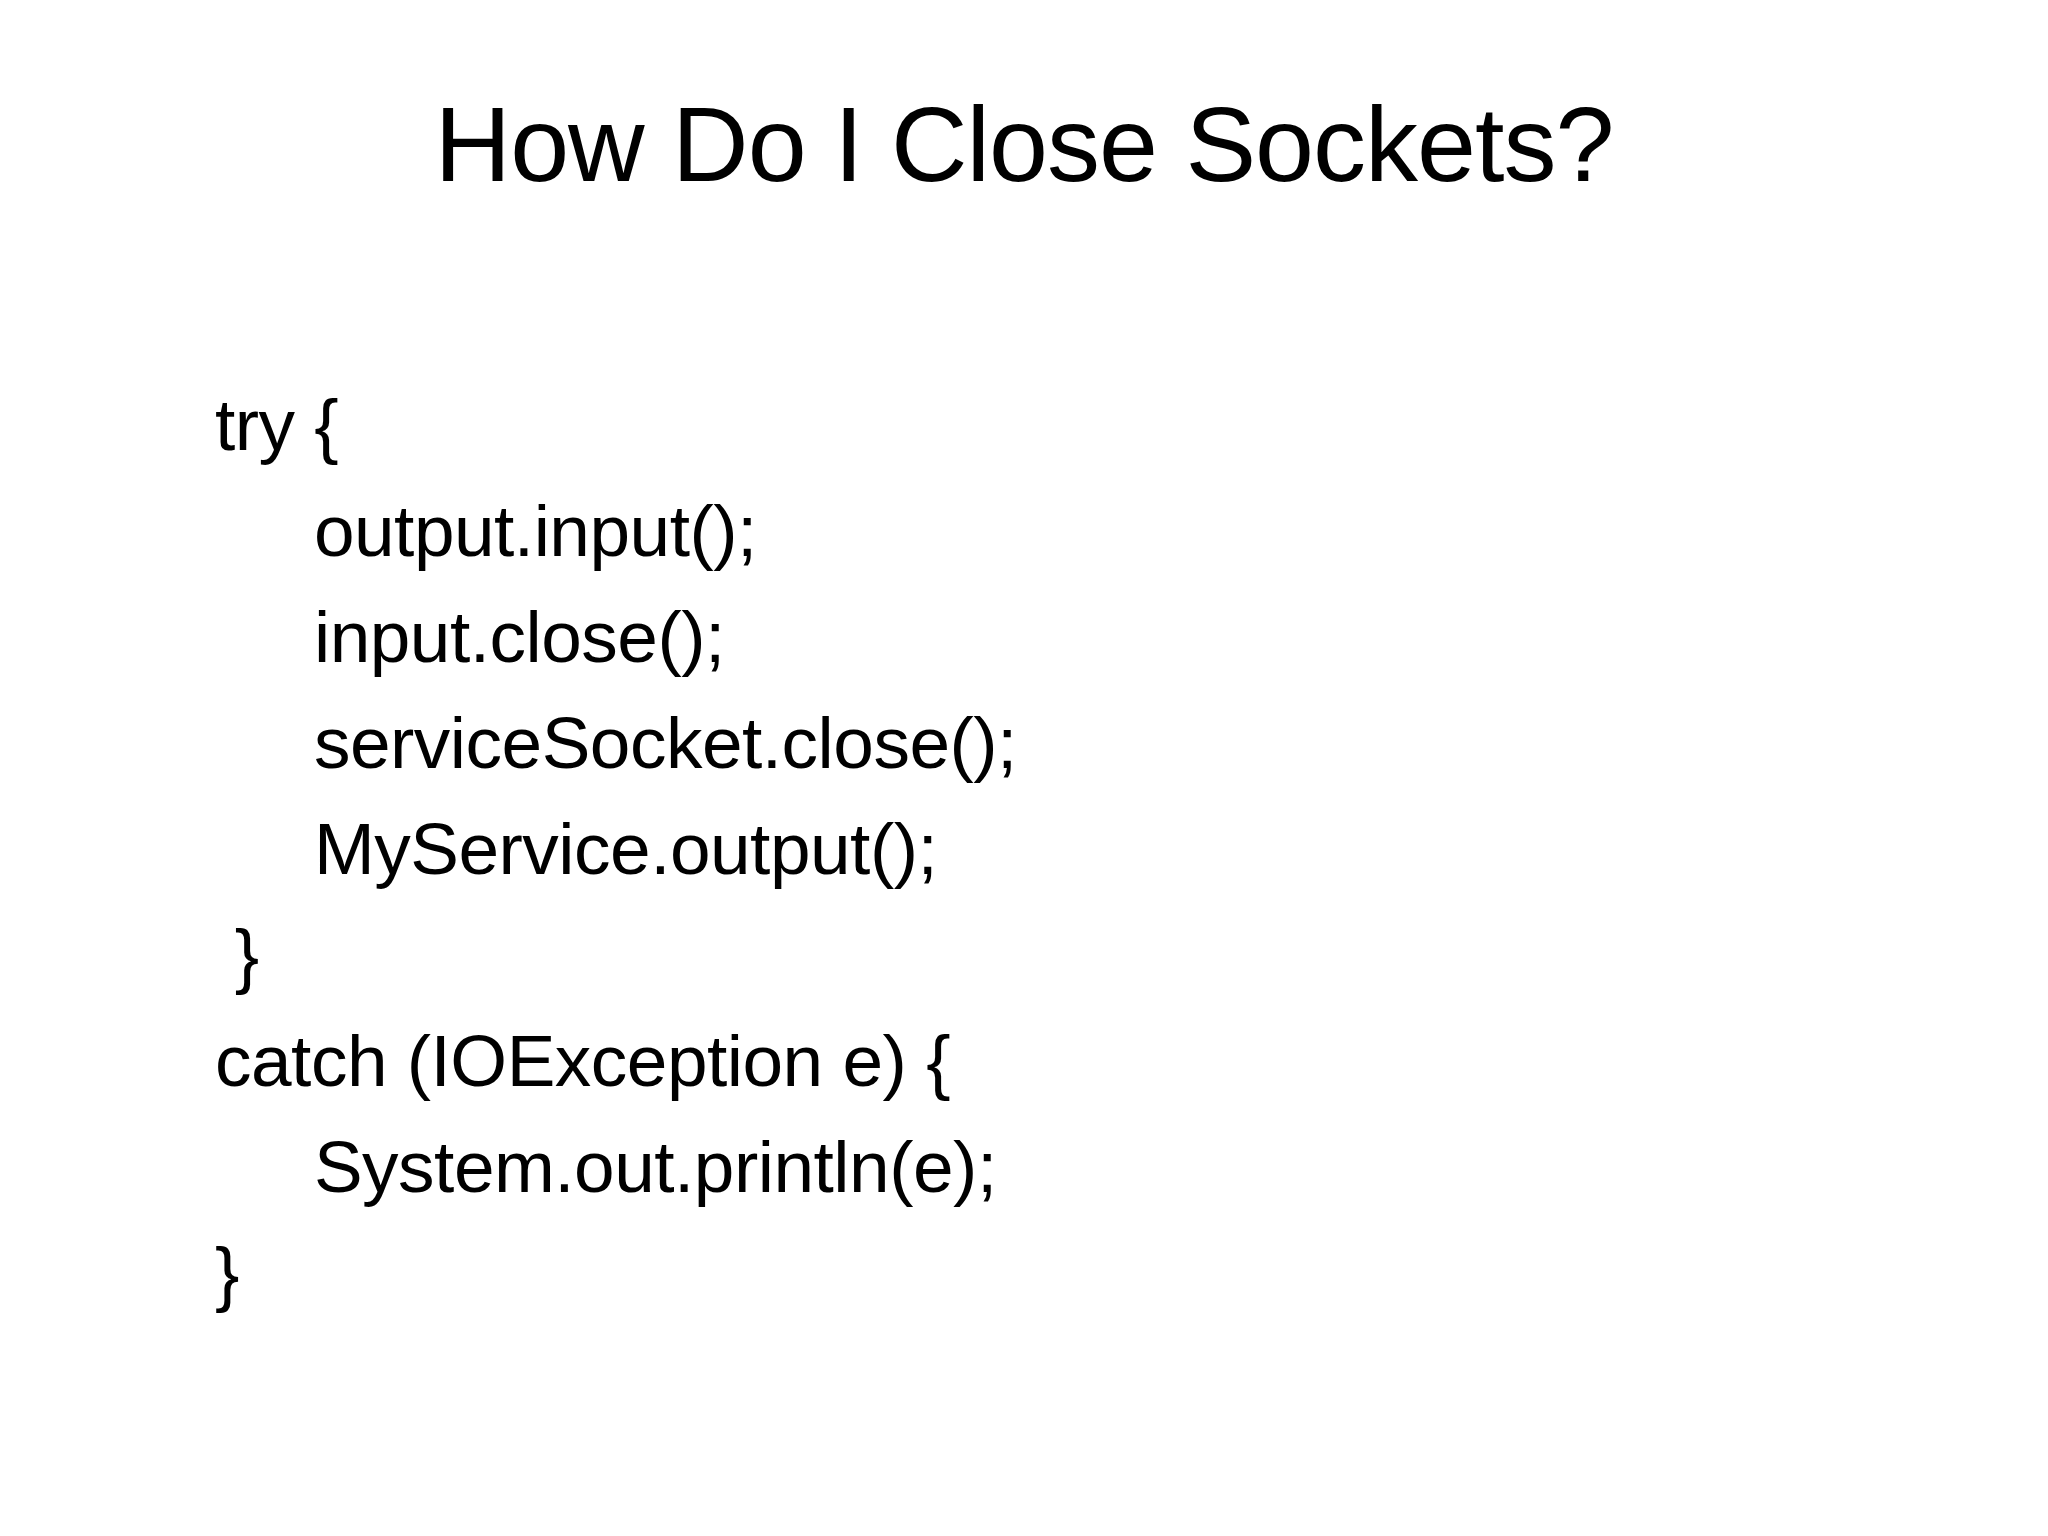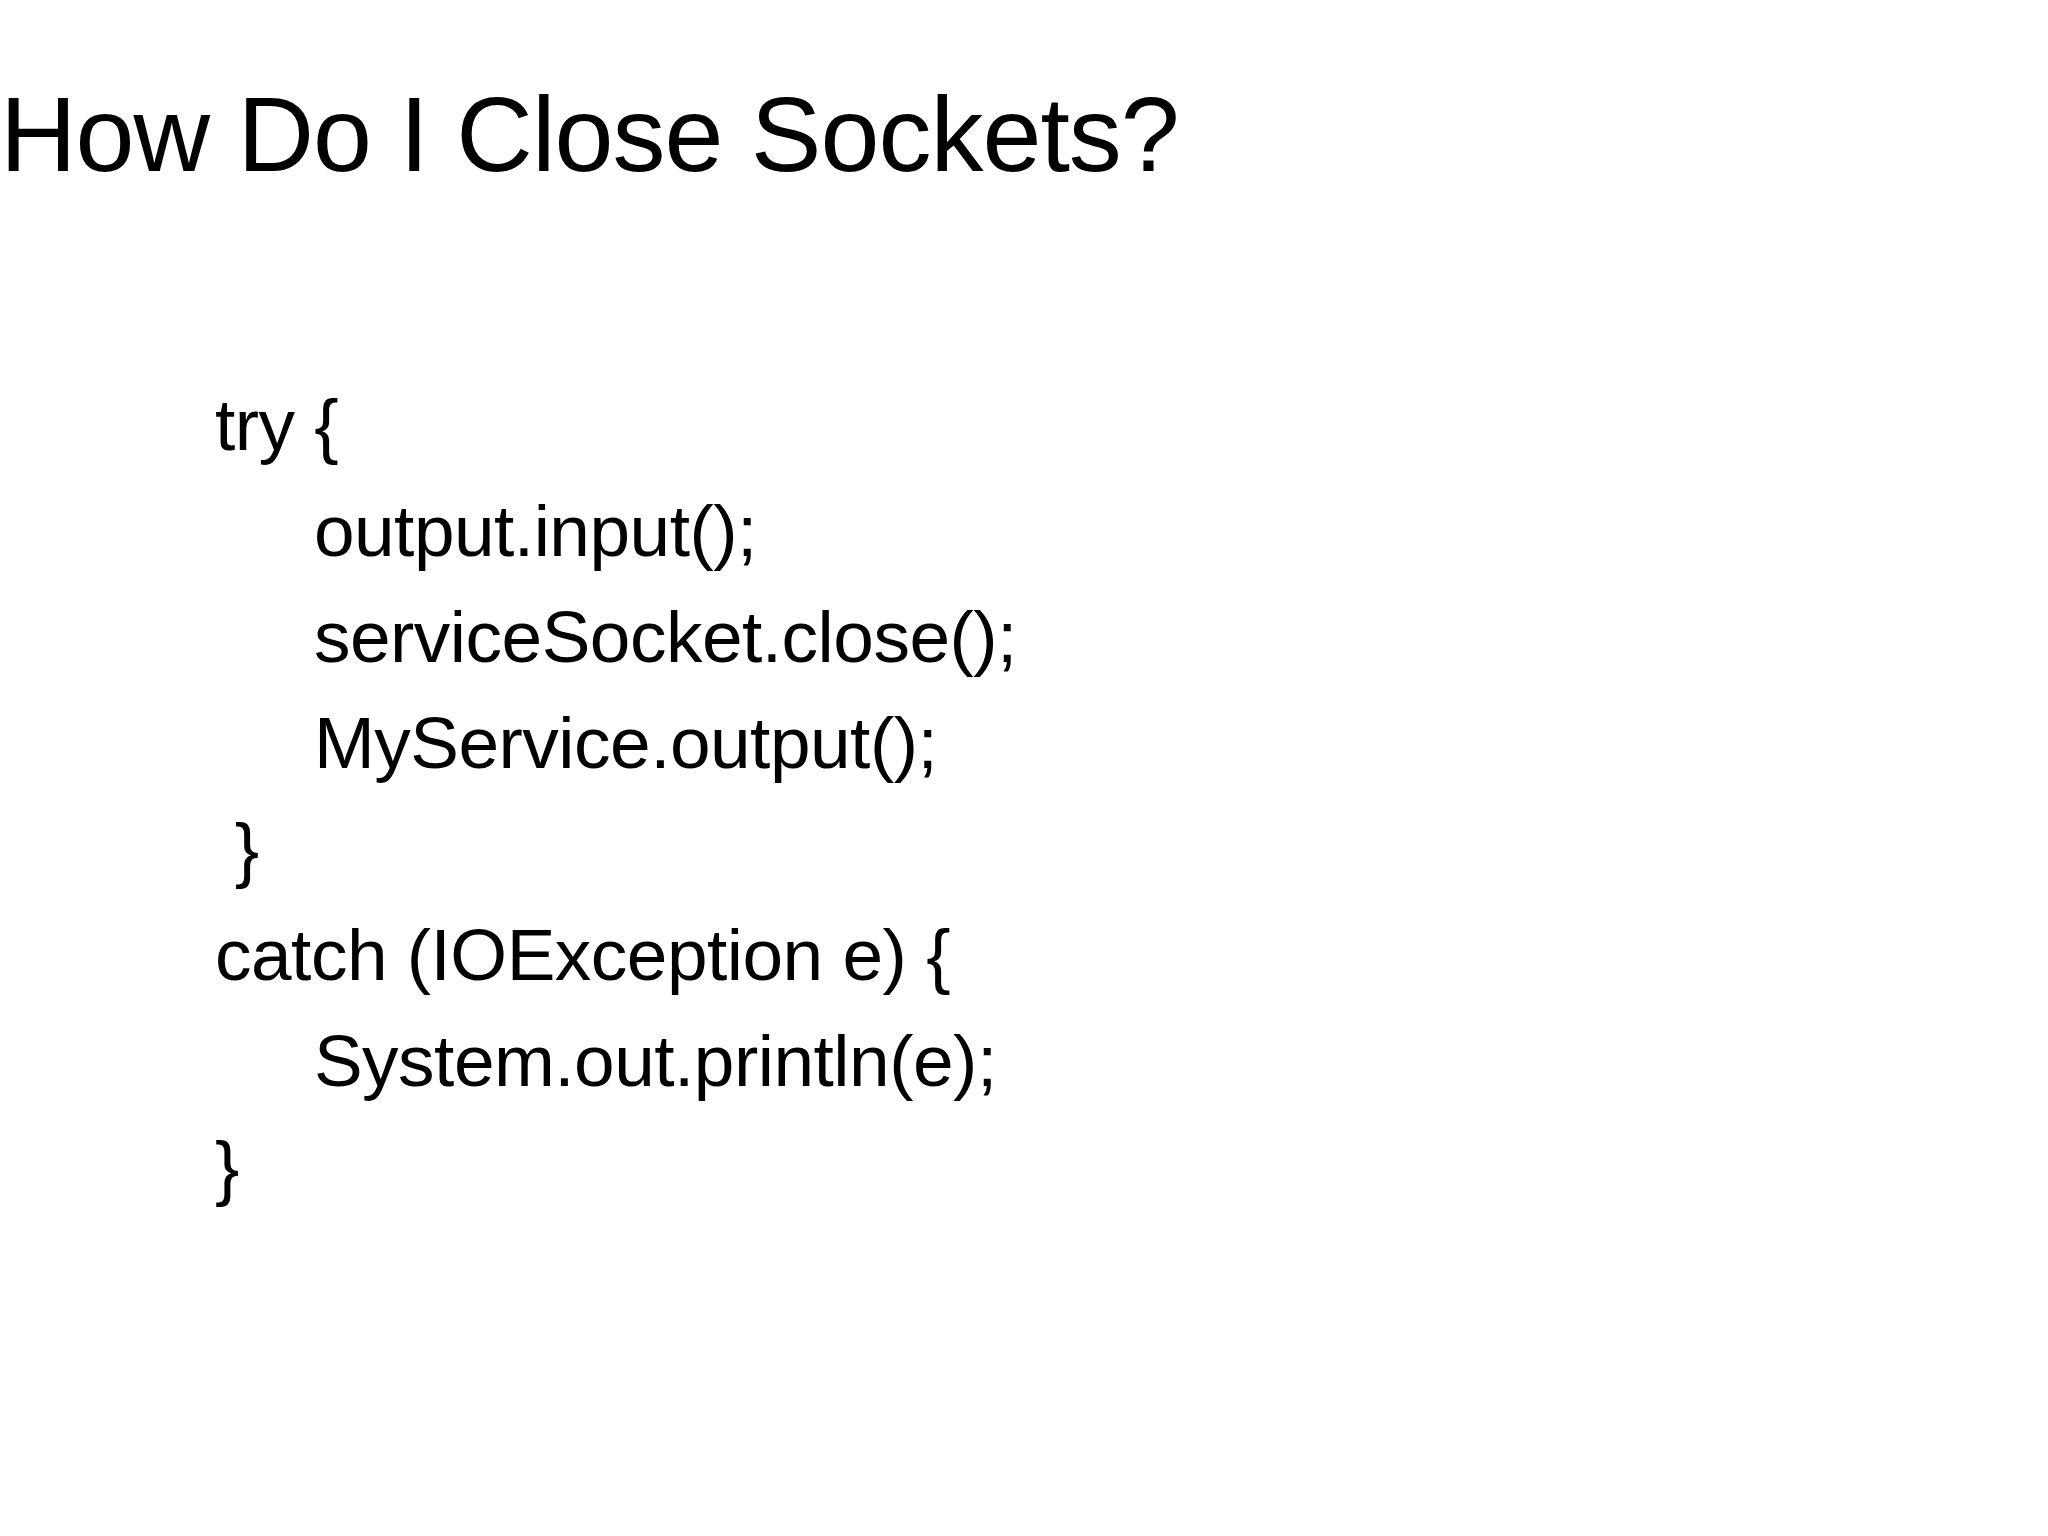--- a/index.html
+++ b/index.html
@@ -15,23 +15,24 @@
     color: #000000;
     overflow: hidden;
   }
   .slide {
     position: absolute;
     inset: 0;
     background: #ffffff;
   }
   .title-block {
     position: absolute;
-    top: 59px;
+    top: 69px;
     left: 0;
     width: 100%;
+    text-align: center;
   }
   .title-line {
     font-size: 106px;
     line-height: 150px;
     font-weight: 400;
     letter-spacing: -1px;
     white-space: pre;
   }
   .code-block {
     position: absolute;
@@ -53,20 +54,21 @@
 
 <div class="slide">
 
   <div class="title-block">
     <div class="title-line">How Do I Close Sockets?</div>
   </div>
 
   <div class="code-block">
     <div class="code-line">try {</div>
     <div class="code-line">     output.input();</div>
+    <div class="code-line">     input.close();</div>
     <div class="code-line">     serviceSocket.close();</div>
     <div class="code-line">     MyService.output();</div>
     <div class="code-line"> }</div>
     <div class="code-line">catch (IOException e) {</div>
     <div class="code-line">     System.out.println(e);</div>
     <div class="code-line">}</div>
   </div>
 
 </div>
 

